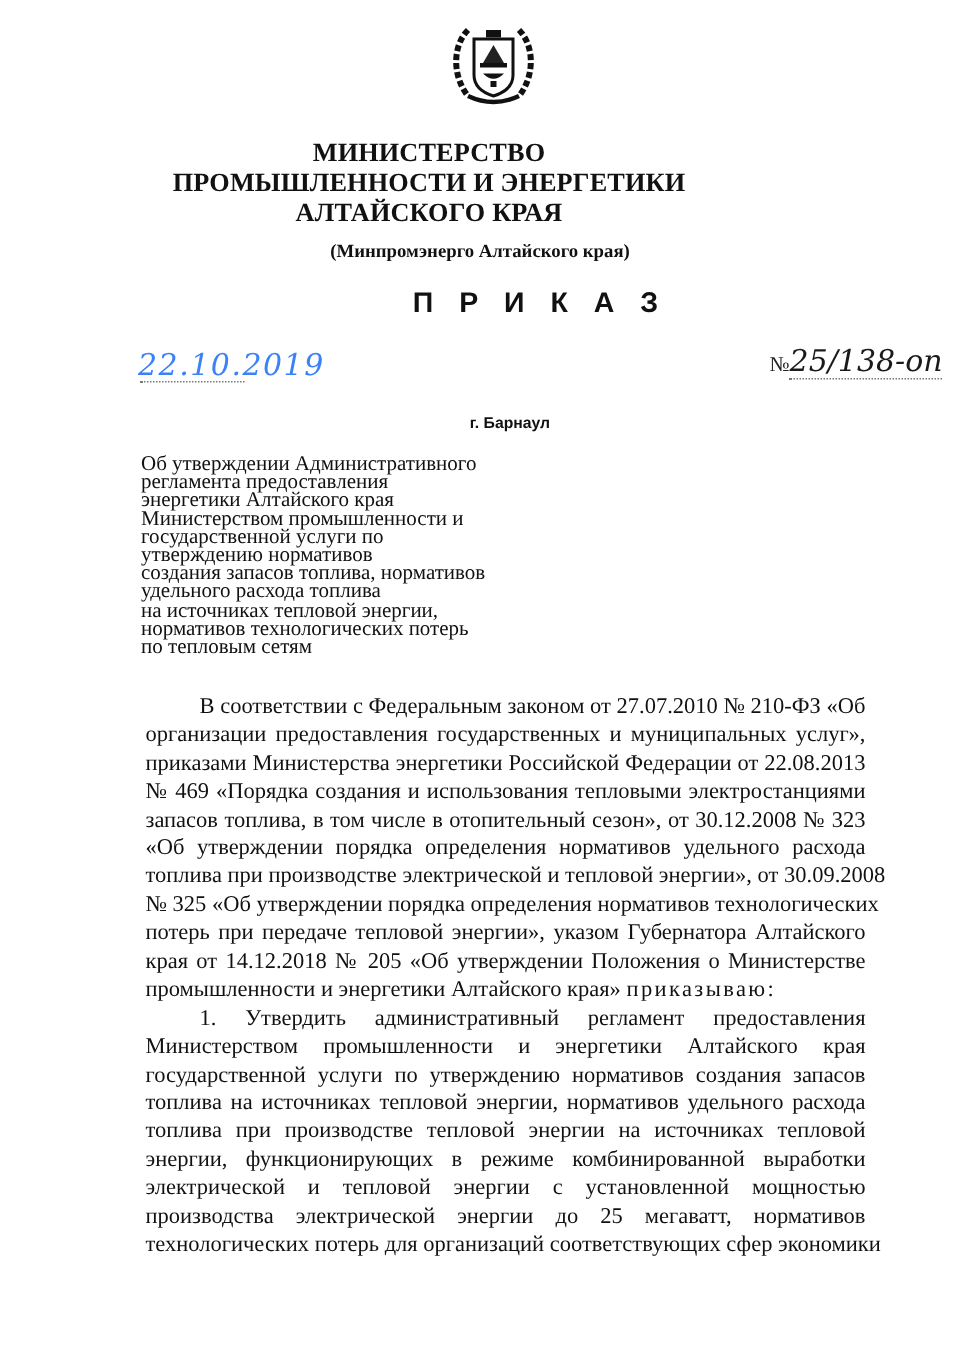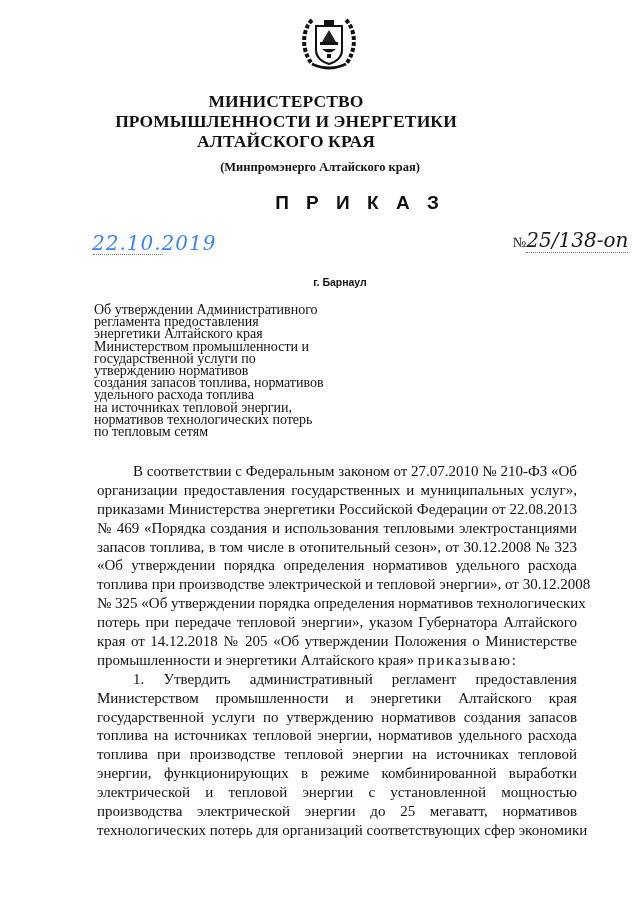--- a/index.html
+++ b/index.html
@@ -184,21 +184,21 @@
   <div>по тепловым сетям</div>
 </div>
 
 <div class="body-text">
   <div class="line indent">В соответствии с Федеральным законом от 27.07.2010 № 210-ФЗ «Об</div>
   <div class="line">организации предоставления государственных и муниципальных услуг»,</div>
   <div class="line">приказами Министерства энергетики Российской Федерации от 22.08.2013</div>
   <div class="line">№ 469 «Порядка создания и использования тепловыми электростанциями</div>
   <div class="line">запасов топлива, в том числе в отопительный сезон», от 30.12.2008 № 323</div>
   <div class="line">«Об утверждении порядка определения нормативов удельного расхода</div>
-  <div class="line">топлива при производстве электрической и тепловой энергии», от 30.12.2008</div>
+  <div class="line">топлива при производстве электрической и тепловой энергии», от 30.09.2008</div>
   <div class="line">№ 325 «Об утверждении порядка определения нормативов технологических</div>
   <div class="line">потерь при передаче тепловой энергии», указом Губернатора Алтайского</div>
   <div class="line">края от 14.12.2018 № 205 «Об утверждении Положения о Министерстве</div>
   <div class="line last"><span>промышленности и энергетики Алтайского края» </span><span class="spaced">приказываю:</span></div>
   <div class="line indent">1. Утвердить административный регламент предоставления</div>
   <div class="line">Министерством промышленности и энергетики Алтайского края</div>
   <div class="line">государственной услуги по утверждению нормативов создания запасов</div>
   <div class="line">топлива на источниках тепловой энергии, нормативов удельного расхода</div>
   <div class="line">топлива при производстве тепловой энергии на источниках тепловой</div>
   <div class="line">энергии, функционирующих в режиме комбинированной выработки</div>

